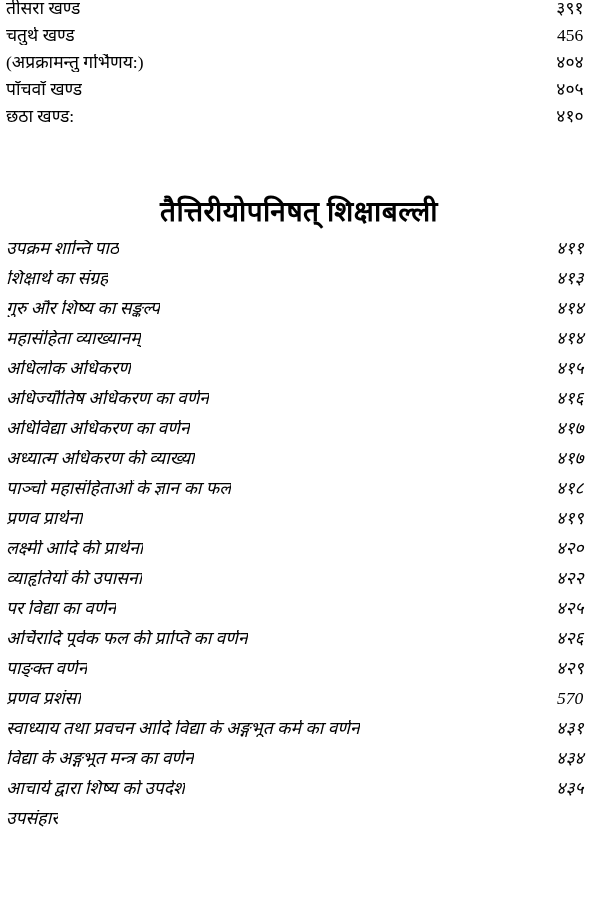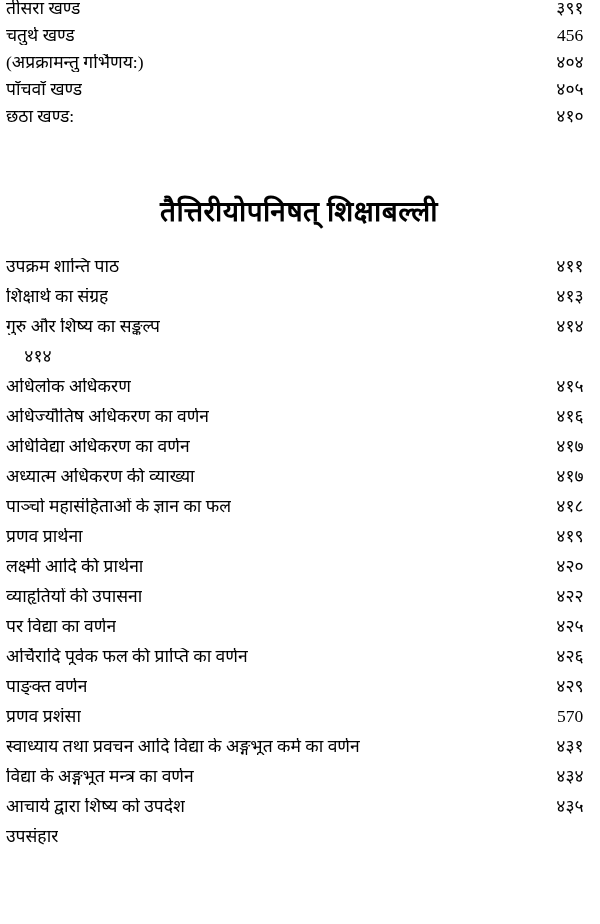--- a/index.html
+++ b/index.html
@@ -48,28 +48,29 @@
     padding-left: 10px;
   }
   .section-gap {
     height: 62px;
   }
   .section-heading {
     text-align: center;
     font-size: 28px;
     font-weight: bold;
     letter-spacing: 0.5px;
-    margin: 0 0 30px 0;
+    margin: 0 0 12px 0;
     line-height: 1.1;
   }
   .first-block .toc-row {
     height: 27px;
   }
   .second-block .toc-row {
     height: 30px;
+    font-style: italic;
   }
   .last-row {
     height: auto;
   }
 </style>
 </head>
 <body>
 
 <div class="page">
 
@@ -107,20 +108,21 @@
     </li>
     <li class="toc-row">
       <span class="toc-title">शिक्षार्थ का संग्रह</span>
       <span class="toc-page">४१३</span>
     </li>
     <li class="toc-row">
       <span class="toc-title">गुरु और शिष्य का सङ्कल्प</span>
       <span class="toc-page">४१४</span>
     </li>
     <li class="toc-row">
+      <span class="toc-title">महासंहिता व्याख्यानम्</span>
       <span class="toc-page">४१४</span>
     </li>
     <li class="toc-row">
       <span class="toc-title">अधिलोक अधिकरण</span>
       <span class="toc-page">४१५</span>
     </li>
     <li class="toc-row">
       <span class="toc-title">अधिज्यौतिष अधिकरण का वर्णन</span>
       <span class="toc-page">४१६</span>
     </li>

